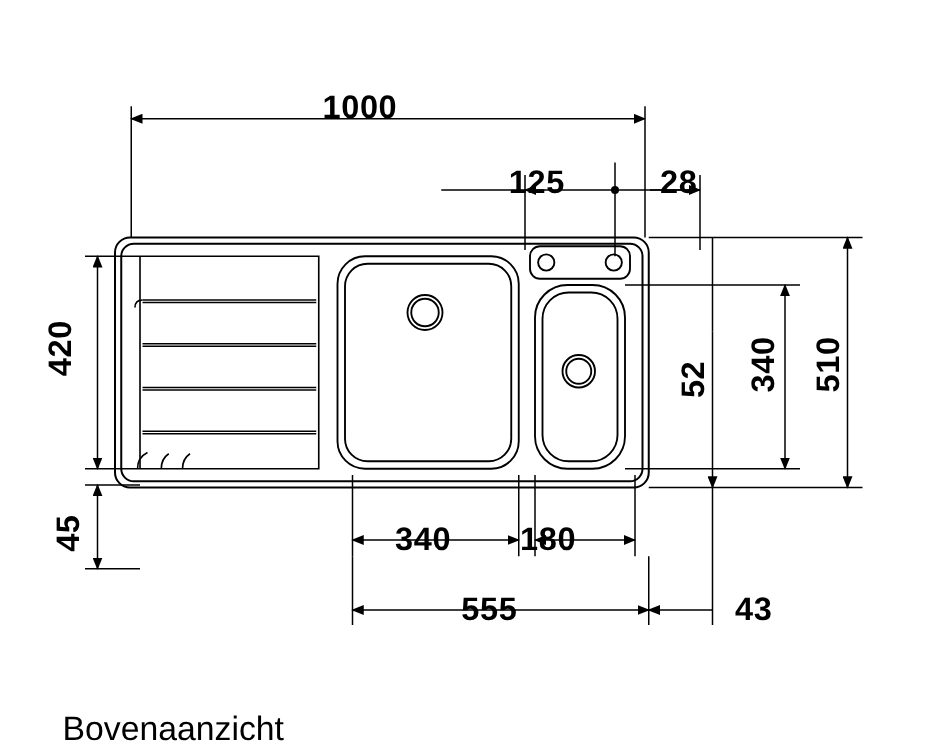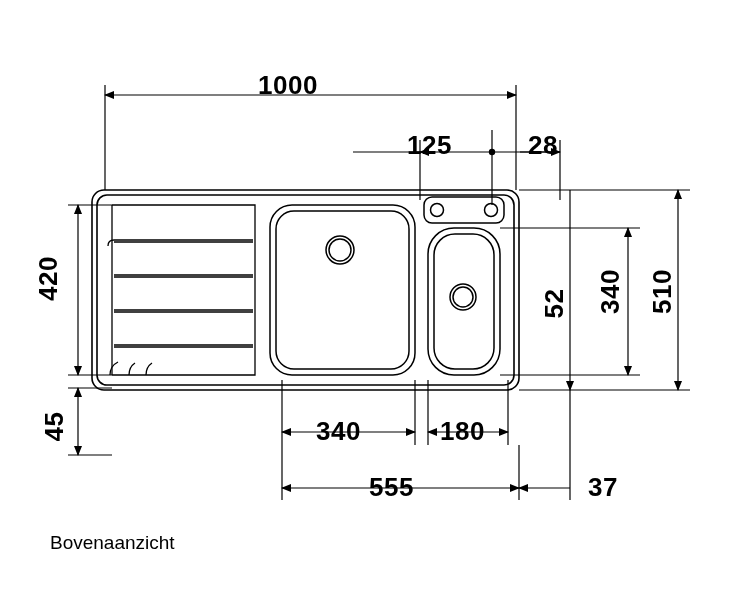--- a/index.html
+++ b/index.html
@@ -32,23 +32,24 @@
     color: #000000;
     white-space: nowrap;
     letter-spacing: 0.5px;
   }
   .dim-label.vert {
     transform-origin: center center;
   }
   .caption {
     position: absolute;
     font-family: "Liberation Sans", sans-serif;
-    font-size: 19px;
+    font-size: 27px;
     color: #000000;
     white-space: nowrap;
+    margin-top: 36px;
   }
 </style>
 </head>
 <body>
 
 <div id="page">
 
   <svg id="drawing" viewBox="0 0 742 600">
     <defs>
       <marker id="arrHead" markerWidth="10" markerHeight="8" refX="9" refY="4" orient="auto" markerUnits="userSpaceOnUse">
@@ -177,19 +178,19 @@
 
   <div class="dim-label" style="left:258px; top:70px;">1000</div>
   <div class="dim-label" style="left:360px; top:130px;margin-left:47px;">125</div>
   <div class="dim-label" style="left:528px; top:130px;">28</div>
   <div class="dim-label vert" style="left:26px; top:263px; transform:rotate(-90deg);">420</div>
   <div class="dim-label vert" style="left:40px; top:411px; transform:rotate(-90deg);">45</div>
   <div class="dim-label vert" style="left:540px; top:288px; transform:rotate(-90deg);">52</div>
   <div class="dim-label vert" style="left:588px; top:276px; transform:rotate(-90deg);">340</div>
   <div class="dim-label vert" style="left:640px; top:276px; transform:rotate(-90deg);">510</div>
   <div class="dim-label" style="left:316px; top:416px;">340</div>
-  <div class="dim-label" style="left:440px; top:416px;">180</div>
+  <div class="dim-label" style="left:416px; top:416px;">180</div>
   <div class="dim-label" style="left:369px; top:472px;">555</div>
-  <div class="dim-label" style="left:588px; top:472px;">37</div>
+  <div class="dim-label" style="left:588px; top:472px;">43</div>
 
   <div class="caption" style="left:50px; top:532px;">Bovenaanzicht</div>
 
 </div>
 
 </body></html>

